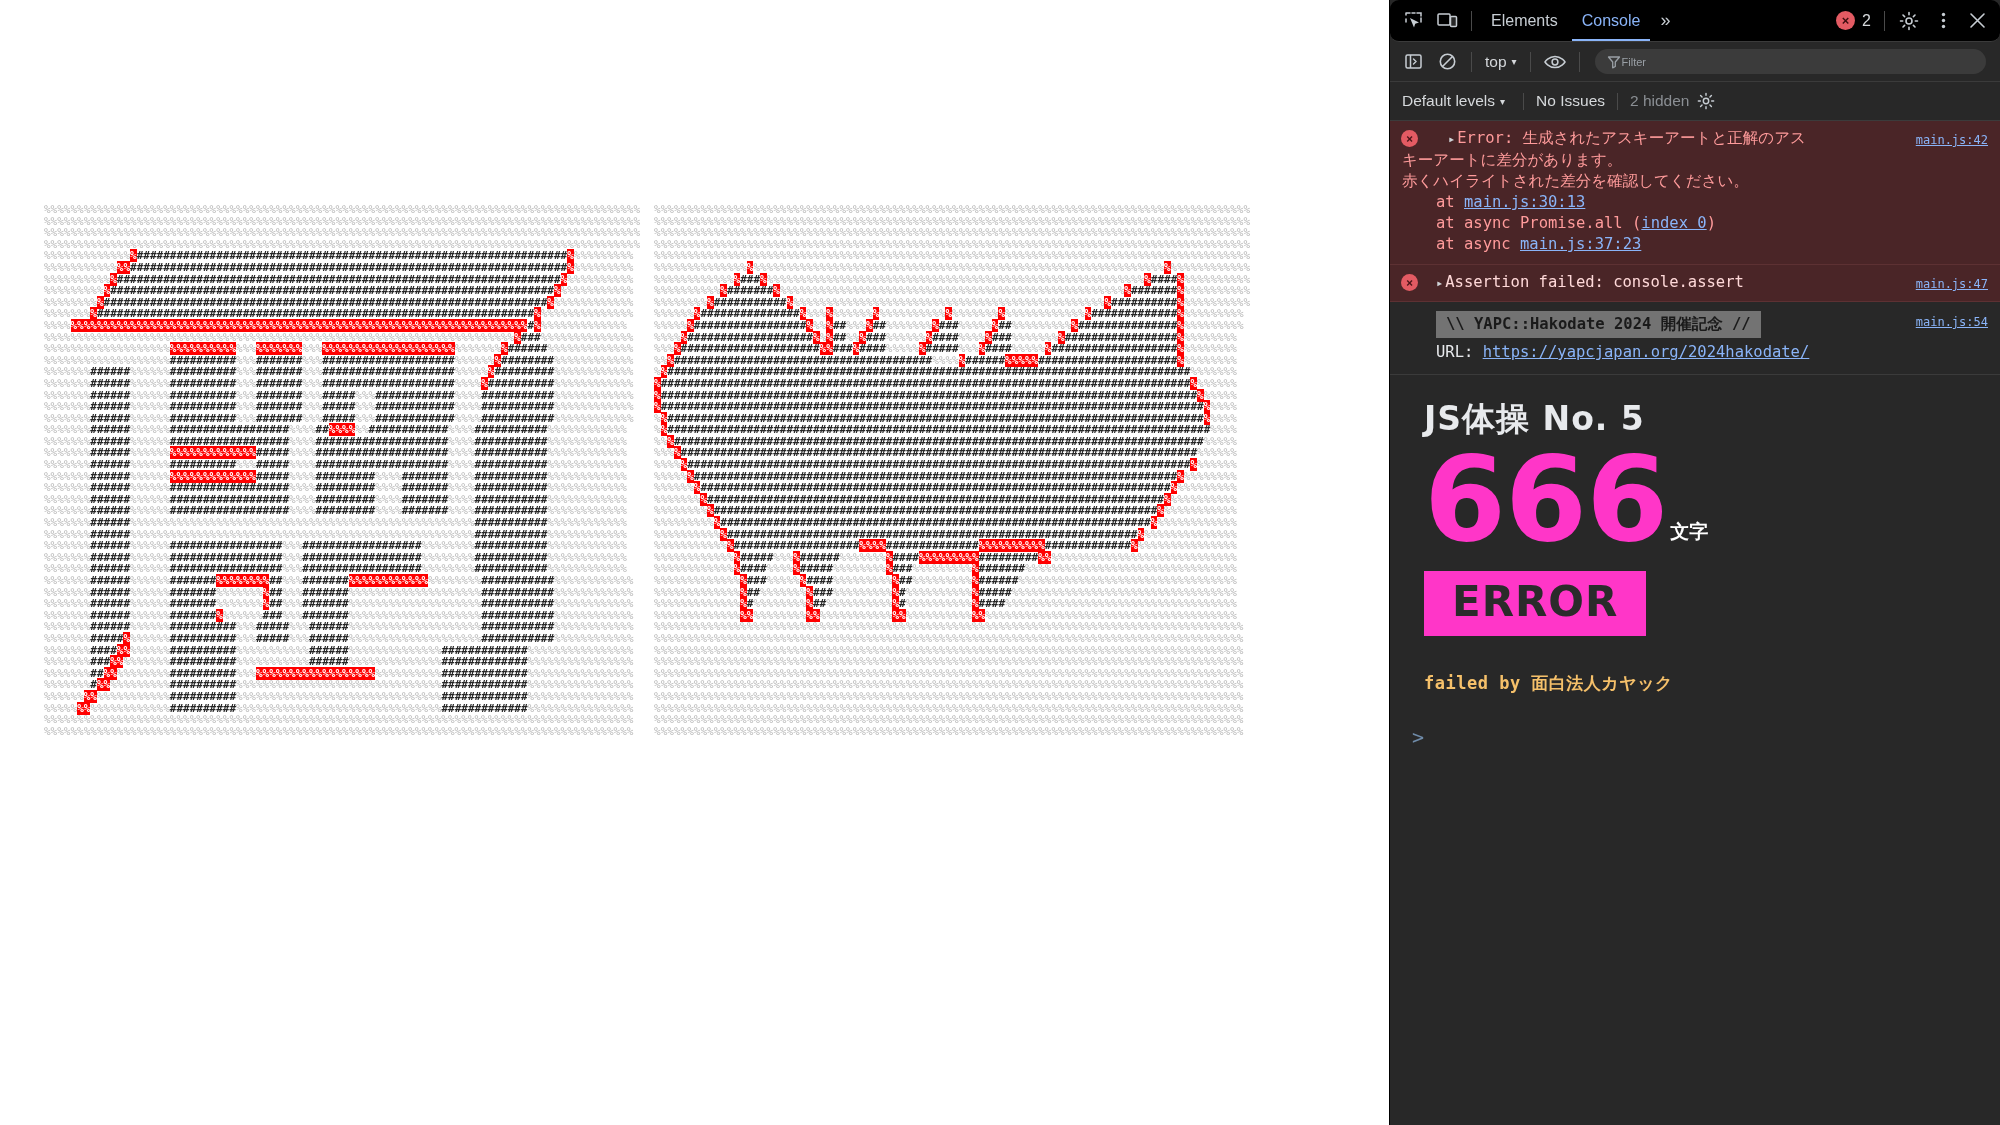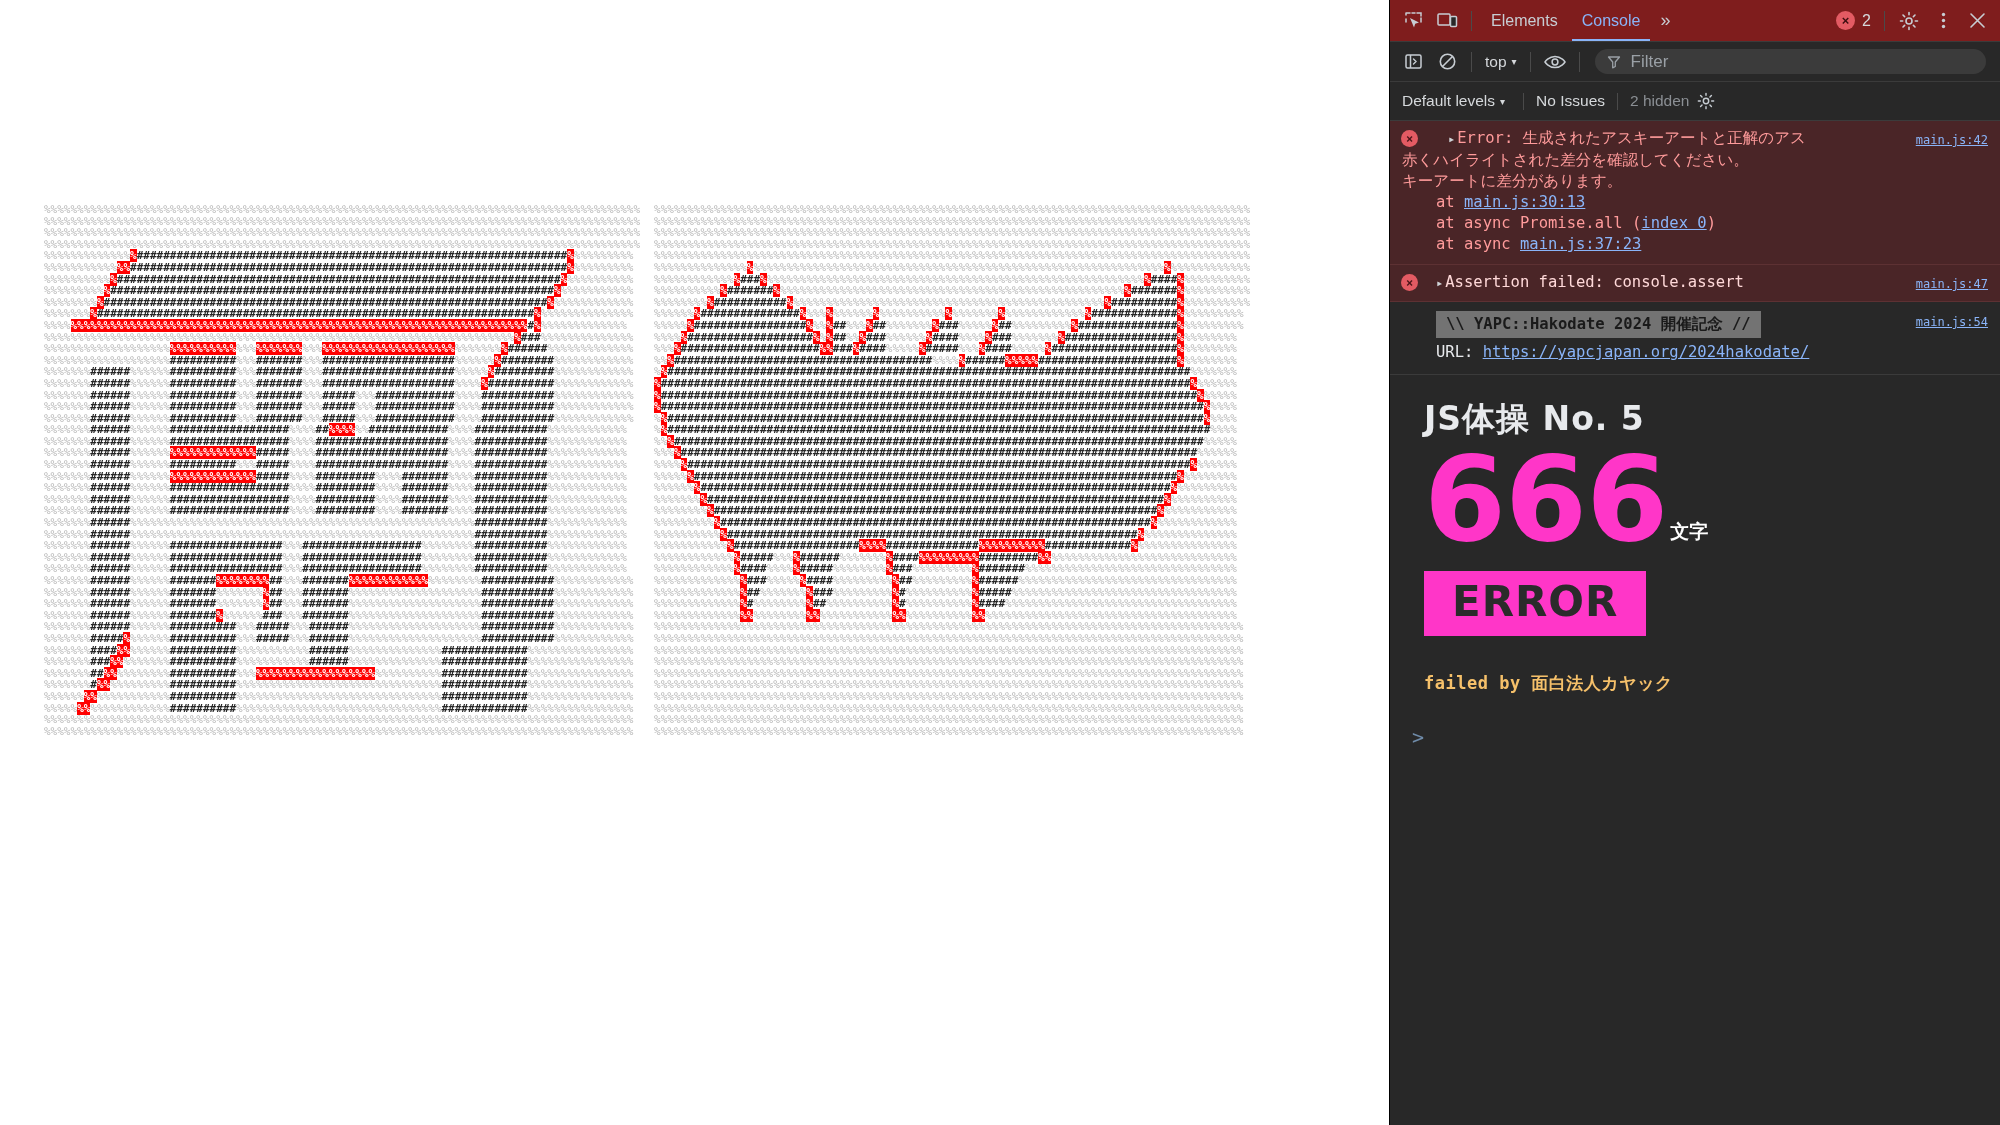--- a/index.html
+++ b/index.html
@@ -38,24 +38,25 @@
   .devtools{
     position:absolute;right:0;top:0;width:610px;height:1125px;
     background:#282828;
     border-left:1px solid #000;
     color:#e8eaed;
     font-size:16px;
   }
   
   .dt-tabbar{
     height:41px;display:flex;align-items:center;
-    background:#7f1d1d;
+    background:#000000;
     border-bottom:1px solid #3b3b3b;
     padding:0 6px;
     position:relative;
+    border-radius:9px;
   }
   .icon-btn{
     width:34px;height:30px;display:flex;align-items:center;justify-content:center;
     border-radius:3px;flex:0 0 auto;
   }
   .icon-btn svg{display:block;}
   .vsep{width:1px;height:20px;background:#4a4a4a;margin:0 7px;flex:0 0 auto;}
   .tab{
     padding:0 12px;height:40px;display:flex;align-items:center;
     color:#c7cdd3;font-size:16px;white-space:nowrap;position:relative;
@@ -77,22 +78,22 @@
   
   .dt-filterbar{
     height:39px;display:flex;align-items:center;padding:0 6px;
     background:#282828;border-bottom:1px solid #3b3b3b;
   }
   .ddn{display:flex;align-items:center;gap:5px;color:#d5d8db;font-size:15.5px;padding:0 6px;}
   .ddn .caret{font-size:10px;}
   .filter-input{
     flex:1 1 auto;height:25px;margin-left:8px;margin-right:8px;
     background:#3b3b3b;border-radius:13px;
-    display:flex;align-items:center;gap:10px;padding:0 12px;
-    color:#9aa0a6;font-size:17px;
+    display:flex;align-items:center;gap:1px;padding:0 12px;
+    color:#9aa0a6;font-size:11px;
   }
   
   .dt-levelsbar{
     height:38px;display:flex;align-items:center;padding:0 6px;
     background:#282828;border-bottom:1px solid #3b3b3b;
     color:#d5d8db;font-size:15.5px;
   }
   .muted{color:#8b8f94;}
   .lvsep{width:1px;height:17px;background:#4a4a4a;margin:0 12px;}
 
@@ -375,22 +376,22 @@
     </div>
 
     <div class="console">
 
       <div class="msg-error">
         <span class="err-ico">×</span>
         <a class="src">main.js:42</a>
         <div class="body">
           <span class="tri">▸</span><span>Error: 生成されたアスキーアートと正解のアス</span>
         </div>
+        <div>キーアートに差分があります。</div>
         <div>赤くハイライトされた差分を確認してください。</div>
-        <div>キーアートに差分があります。</div>
         <div class="stack">
           <span>at </span><a class="lnk">main.js:30:13</a><span></span>
         </div>
         <div class="stack">
           <span>at async Promise.all (</span><a class="lnk">index 0</a><span>)</span>
         </div>
         <div class="stack">
           <span>at async </span><a class="lnk">main.js:37:23</a><span></span>
         </div>
       </div>

